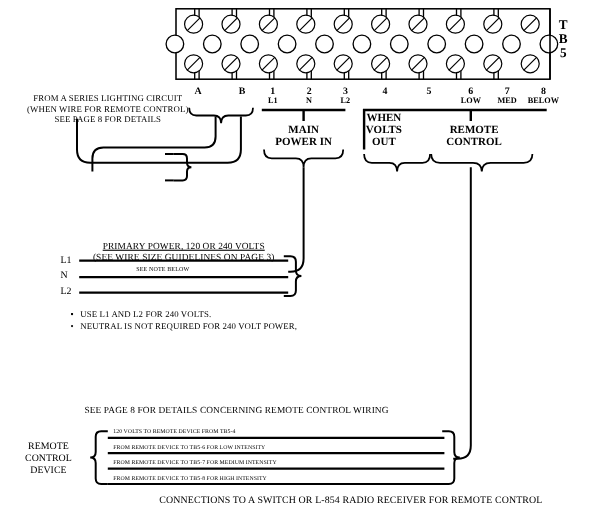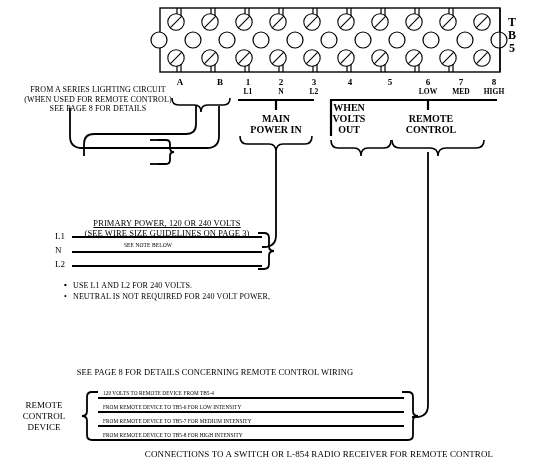--- a/index.html
+++ b/index.html
@@ -218,41 +218,41 @@
 
   <div class="txt tnum ctr" style="left:390px;top:77px;">5</div>
 
   <div class="txt tnum ctr" style="left:428px;top:77px;">6</div>
   <div class="txt tsub ctr" style="left:428px;top:87px;">LOW</div>
 
   <div class="txt tnum ctr" style="left:461px;top:77px;">7</div>
   <div class="txt tsub ctr" style="left:461px;top:87px;">MED</div>
 
   <div class="txt tnum ctr" style="left:494px;top:77px;">8</div>
-  <div class="txt tsub ctr" style="left:494px;top:87px;">HIGH</div>
+  <div class="txt tsub ctr" style="left:494px;top:87px;">BELOW</div>
 
   <div class="txt grp ctr" style="left:276px;top:113px;">
     <div>MAIN</div>
     <div>POWER IN</div>
   </div>
 
   <div class="txt grp ctr" style="left:349px;top:102px;">
     <div>WHEN</div>
     <div>VOLTS</div>
     <div>OUT</div>
   </div>
 
   <div class="txt grp ctr" style="left:431px;top:113px;">
     <div>REMOTE</div>
     <div>CONTROL</div>
   </div>
 
   <div class="txt leftnote ctr" style="left:84px;top:85px;margin-left:14px;">
     <div>FROM A SERIES LIGHTING CIRCUIT</div>
-    <div>(WHEN USED FOR REMOTE CONTROL)</div>
+    <div>(WHEN WIRE FOR REMOTE CONTROL)</div>
     <div>SEE PAGE 8 FOR DETAILS</div>
   </div>
 
   <div class="txt pp-title ctr" style="left:167px;top:218px;">PRIMARY POWER, 120 OR 240 VOLTS</div>
   <div class="txt pp-sub ctr" style="left:167px;top:228px;">(SEE WIRE SIZE GUIDELINES ON PAGE 3)</div>
 
   <div class="txt pp-lab" style="left:55px;top:231px;">L1</div>
   <div class="txt pp-lab" style="left:55px;top:245px;">N</div>
   <div class="txt pp-lab" style="left:55px;top:259px;">L2</div>
 

